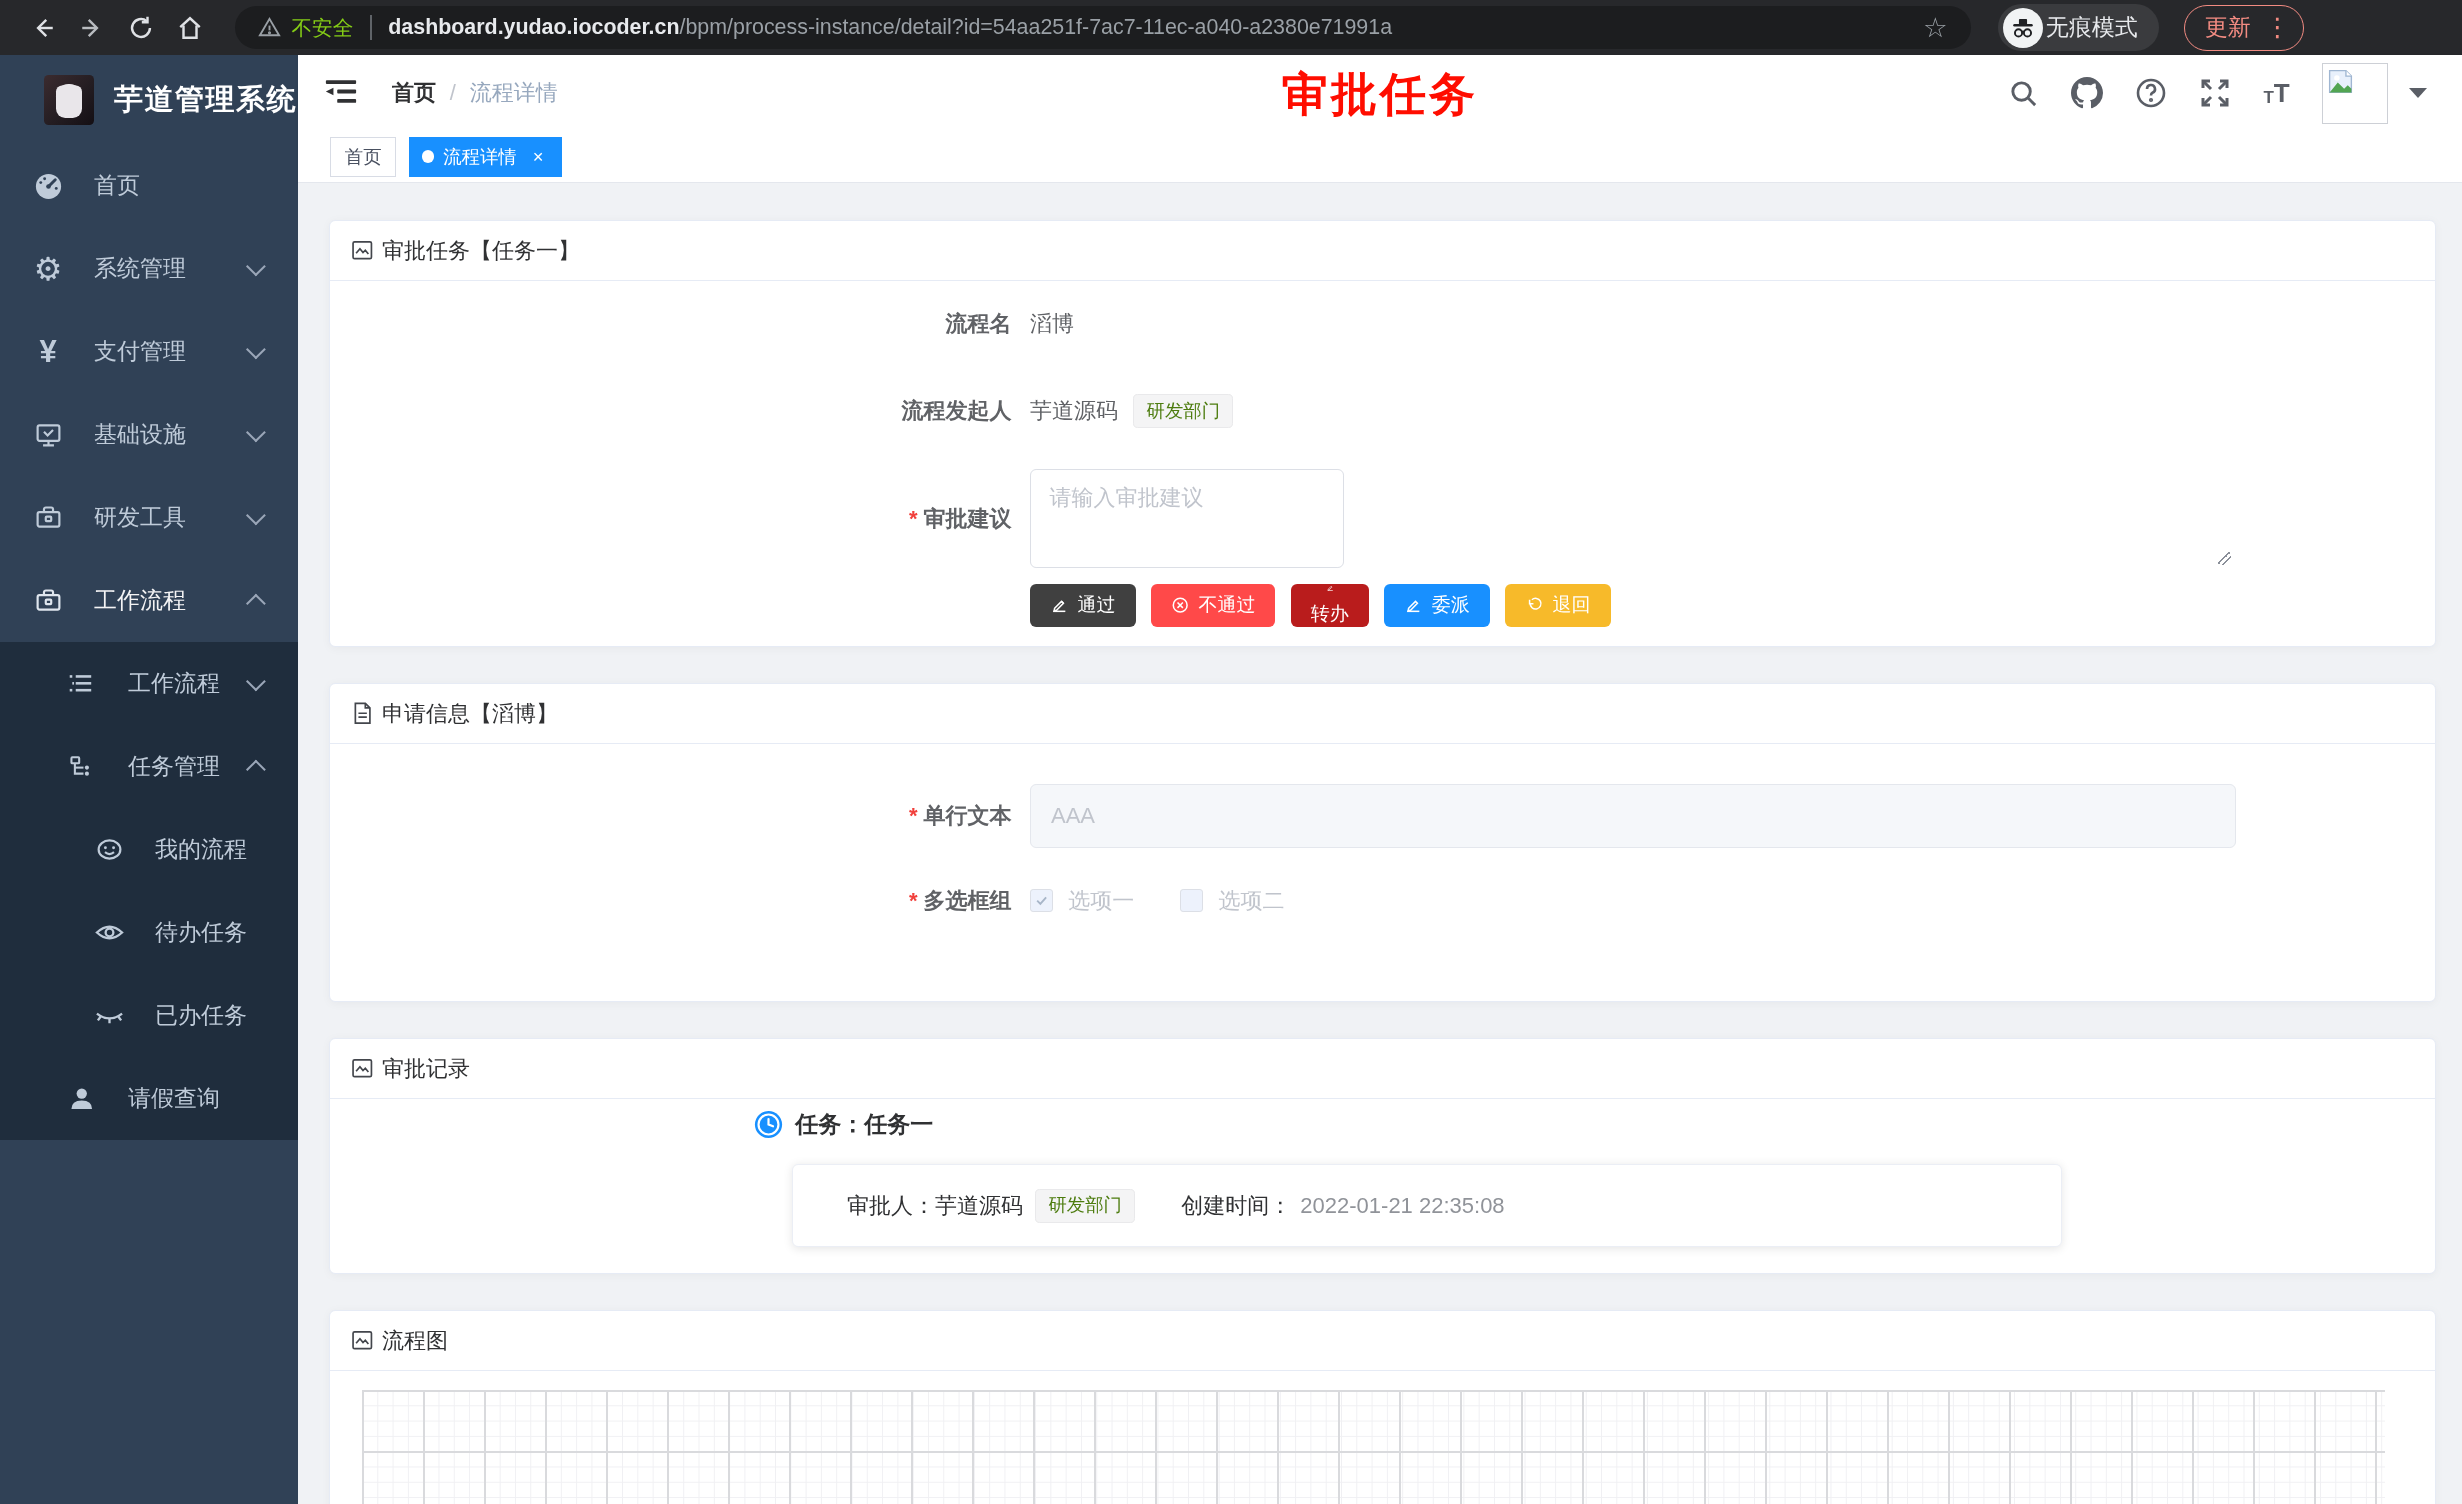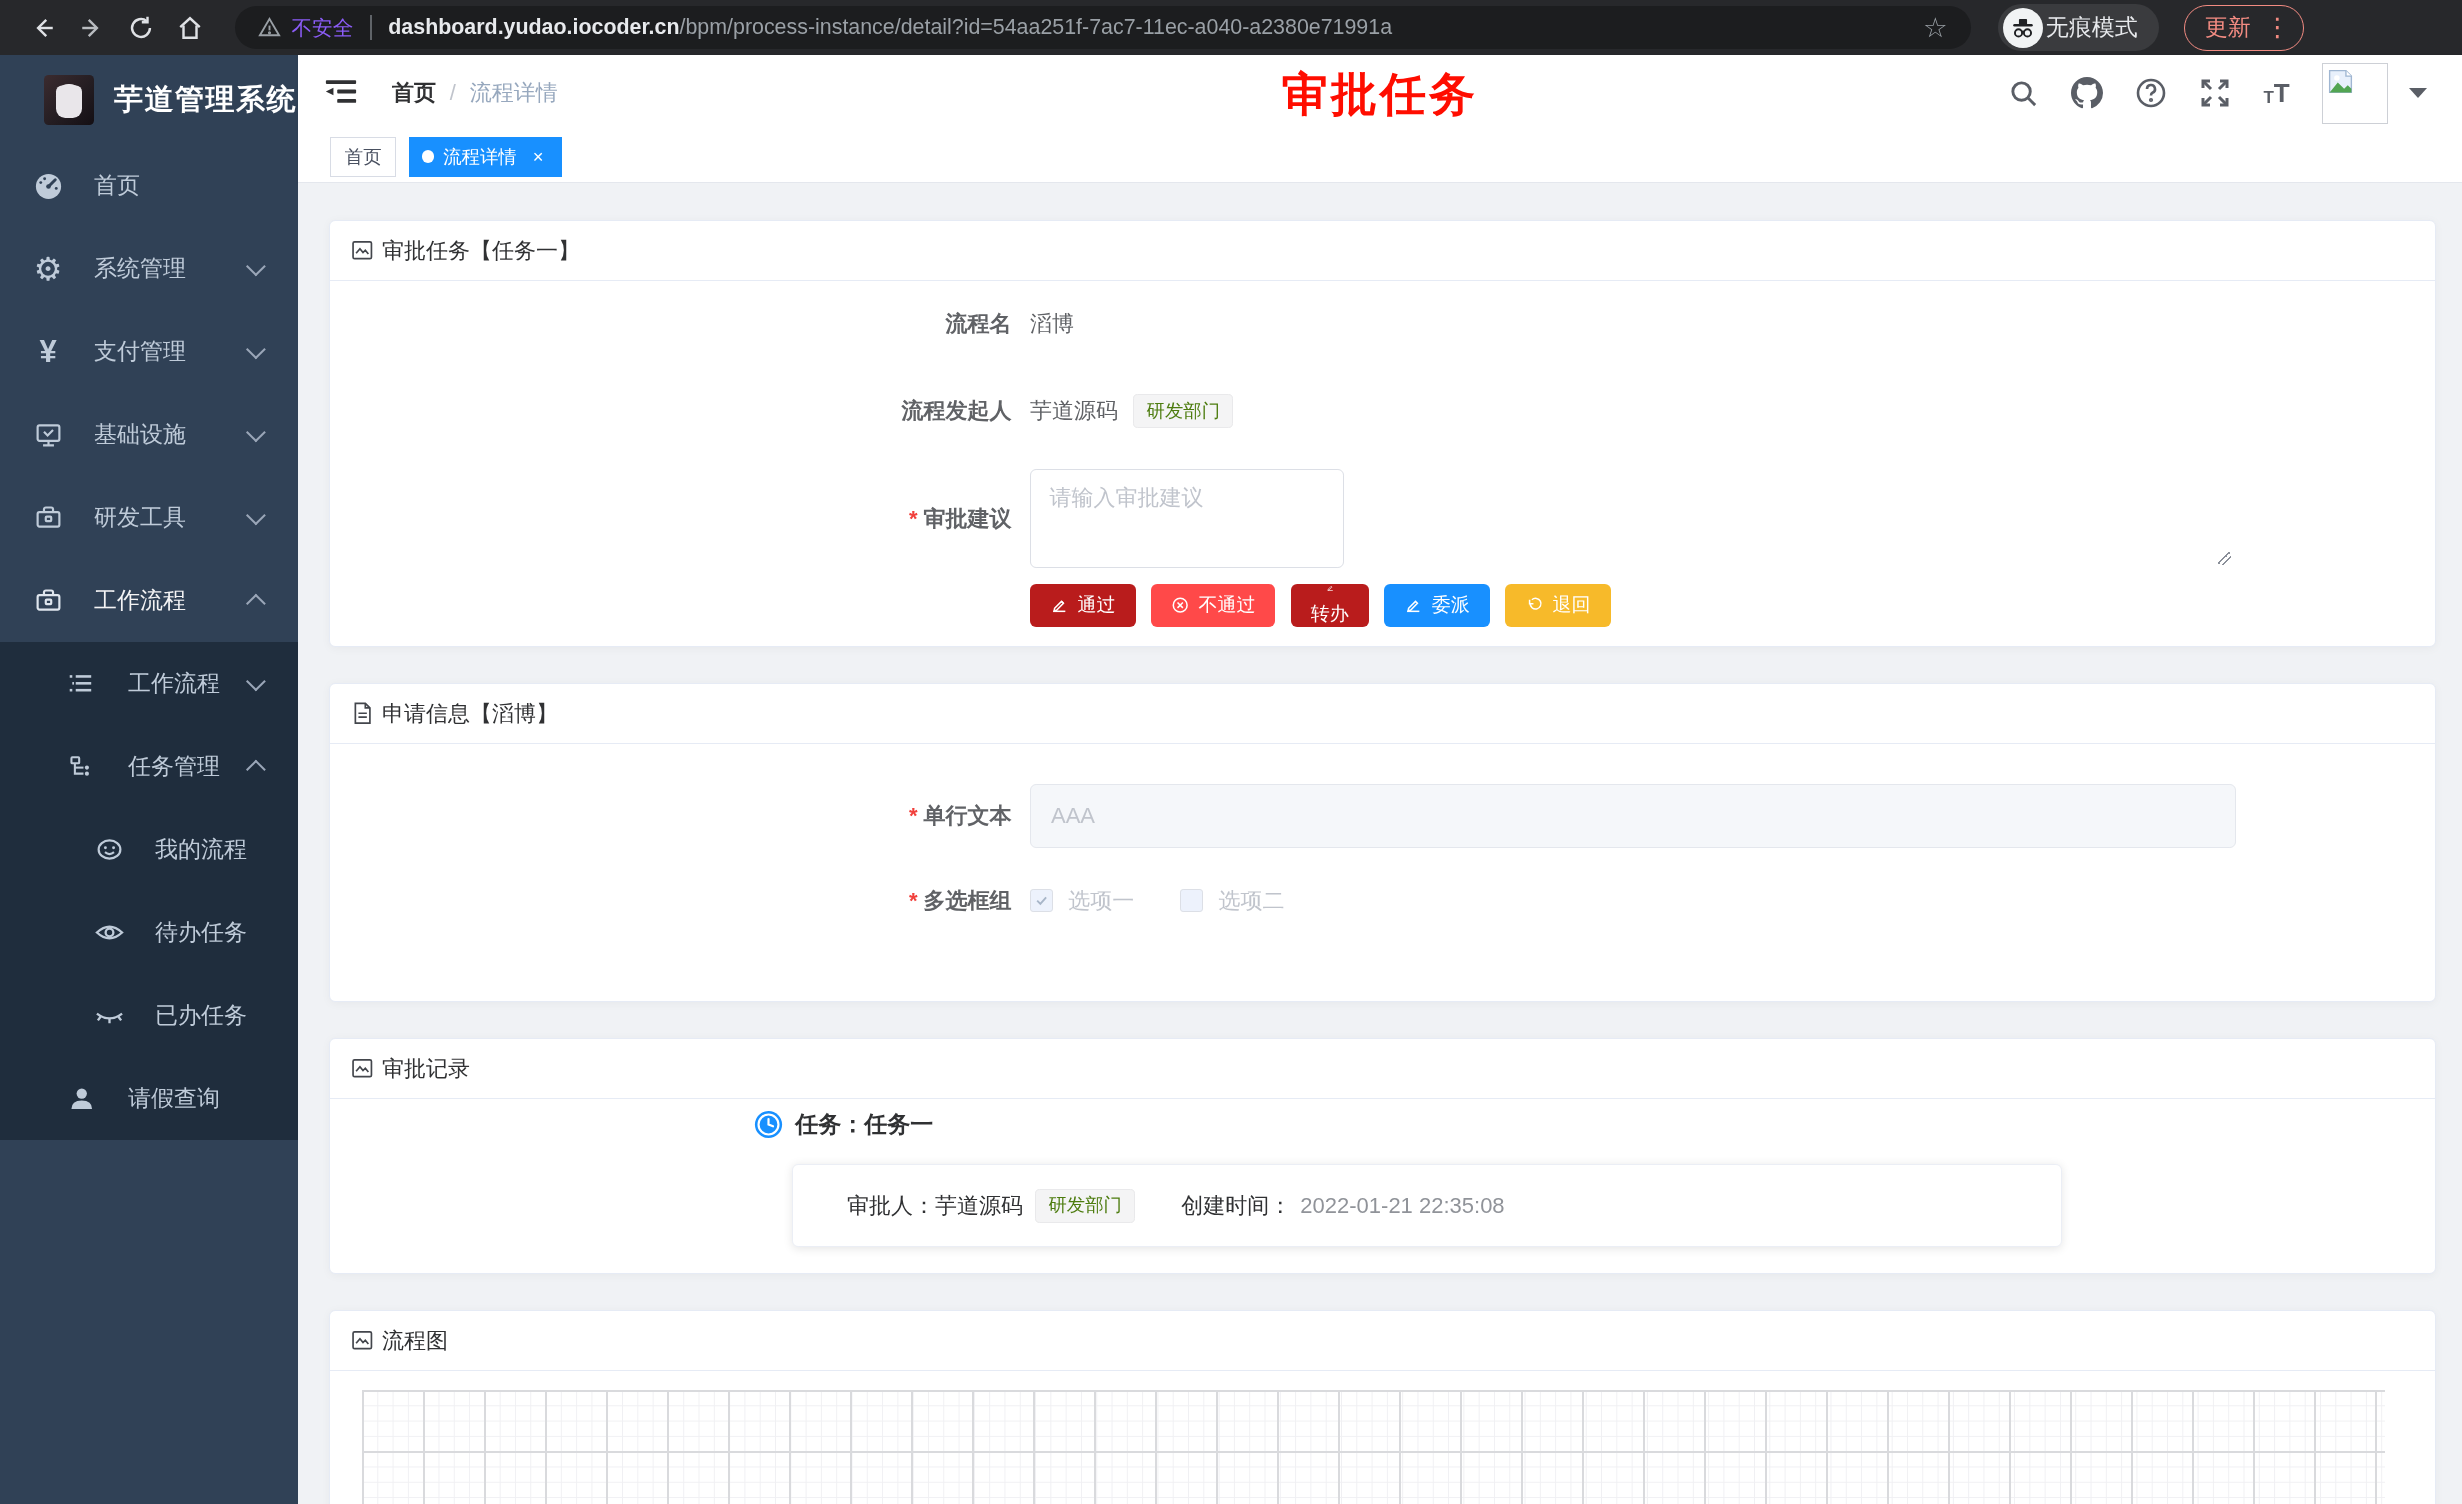--- a/index.html
+++ b/index.html
@@ -5,21 +5,21 @@
   * { margin:0; padding:0; box-sizing:border-box; }
   html,body { width:2462px; height:1505px; }
   body { position:relative; font-family:"Liberation Sans","DejaVu Sans",sans-serif; background:#f0f2f5; overflow:hidden; }
 
   
   .browser-bar { position:absolute; left:0; top:0; width:2462px; height:55px; background:#27282b; display:flex; align-items:center; padding:0 21.4px; gap:6.1px; }
   .nav-btn { width:43px; height:43px; display:flex; align-items:center; justify-content:center; color:#dfe1e5; flex:0 0 auto; }
   .nav-btn svg { display:block; }
   .url-pill { height:43px; flex:0 0 auto; width:1736px; margin-left:17px; background:#1c1d1f; border-radius:21.4px; display:flex; align-items:center; padding:0 23px; gap:10.7px; }
   .warn-icon { color:#9aa0a6; }
-  .insecure-label { color:#8b5cf6; font-size:20.6px; }
+  .insecure-label { color:#84cc16; font-size:20.6px; }
   .url-divider { width:1.5px; height:24.5px; background:#5f6368; margin:0 6.1px; }
   .url-host { color:#e8eaed; font-size:21.4px; font-weight:700; }
   .url-path { color:#9aa0a6; font-size:21.4px; }
   .bookmark-star { margin-left:auto; color:#9aa0a6; font-size:27.5px; }
   .incog-badge { margin-left:21.4px; height:47px; background:#3a3b3e; border-radius:24.5px; display:flex; align-items:center; padding:0 21.4px 0 4.6px; gap:3px; flex:0 0 auto; }
   .incog-circle { width:40px; height:40px; border-radius:50%; background:#f1f3f4; display:flex; align-items:center; justify-content:center; color:#202124; }
   .incog-label { color:#e8eaed; font-size:23px; }
   .update-pill { margin-left:18.4px; height:46px; border:1.5px solid #f28b82; border-radius:24.5px; display:flex; align-items:center; padding:0 12.2px 0 20px; gap:13.8px; color:#f28b82; font-size:23px; flex:0 0 auto; }
   .kebab-icon { font-size:26px; color:#f28b82; letter-spacing:0; }
 
@@ -87,21 +87,21 @@
   .row-suggestion { margin-bottom:12.2px; }
   .row-suggestion .form-label { line-height:99px; }
   .suggestion-area { flex:1; height:99px; border:0.8px solid #dcdfe6; border-radius:6.1px; font-size:22px; color:#6d28d9; padding:12.2px 18.4px; resize:none; outline:none; font-family:inherit; position:relative; }
   .suggestion-area::placeholder { color:#c0c4cc; }
   .ta-wrap { flex:1; position:relative; }
   .ta-wrap::after { content:""; position:absolute; right:4.6px; bottom:6.1px; width:13.8px; height:13.8px; background:
       linear-gradient(135deg, transparent 0 42%, #8a8f99 42% 50%, transparent 50% 62%, #8a8f99 62% 70%, transparent 70%); }
   .btn-row { display:flex; gap:15.3px; }
   .btn { height:43px; border:none; border-radius:6.1px; color:#fff; font-size:19px; display:flex; align-items:center; gap:9.2px; padding:0 20px; cursor:pointer; font-family:inherit; }
   .btn svg { display:block; }
-  .btn-pass { background:#b91c1c; }
+  .btn-pass { background:#404040; }
   .btn-reject { background:#ff4949; }
   .btn-transfer { background:#b91c1c;flex-direction:column; }
   .btn-delegate { background:#1890ff; }
   .btn-return { background:#f7ba2a; }
 
   
   .card-apply { height:319px; }
   .form2 { margin-left:379px; margin-right:199px; padding-top:40px; }
   .row-text { height:64px; margin-bottom:31px; }
   .row-text .form-label { line-height:64px; }

